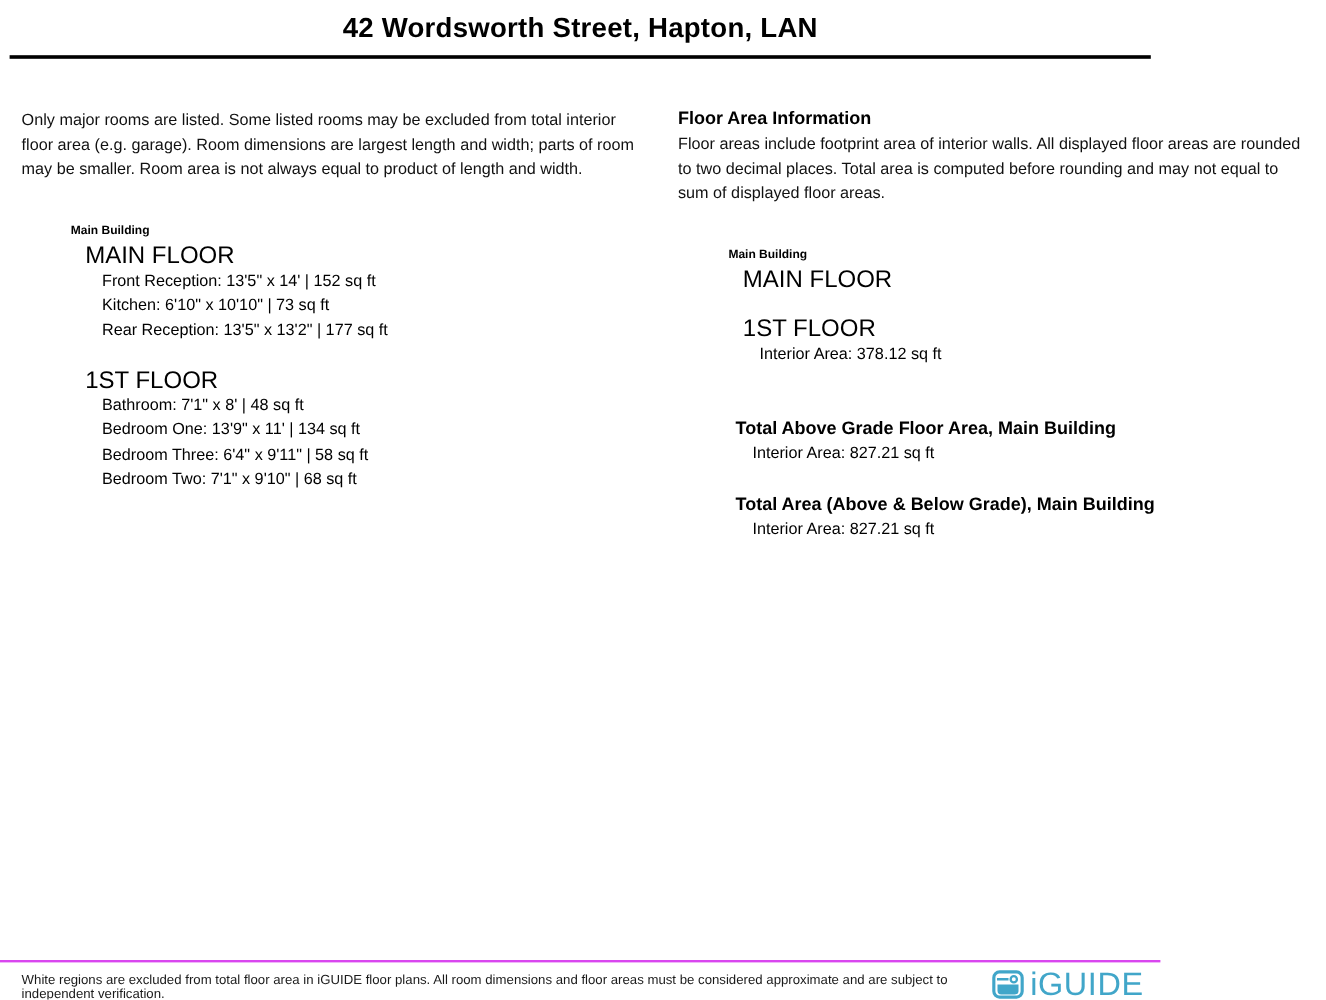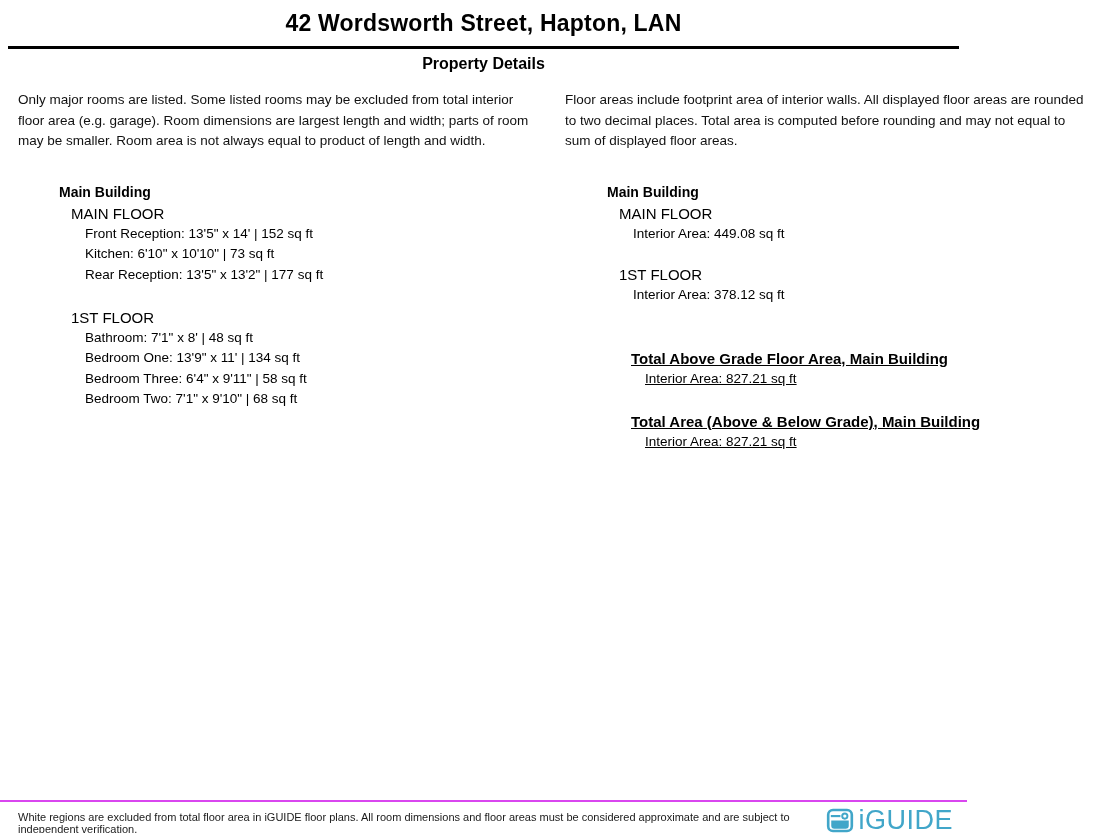--- a/index.html
+++ b/index.html
@@ -53,33 +53,33 @@
     margin-bottom: 3px;
   }
   .section-desc {
     font-size: 13.5px;
     line-height: 20.6px;
     color: #111;
   }
 
   
   .building-block { margin-top: 30px; margin-left: 41px; }
-  .building-name  { font-size: 14px; font-weight: bold; line-height: 21px; }
+  .building-name  { font-size: 10px; font-weight: bold; line-height: 21px; }
   .floor-block    { margin-left: 12px; }
   .floor-block + .floor-block { margin-top: 21px; }
-  .floor-name     { font-size: 15px; line-height: 21px; }
+  .floor-name     { font-size: 20px; line-height: 21px; }
   .room-list      { margin-left: 14px; list-style: none; }
   .room-item      { font-size: 13.5px; line-height: 20.6px; }
 
   
   .fa-building-block { margin-top: 30px; margin-left: 42px; }
   .fa-floor-block { margin-left: 12px; }
   .fa-floor-block + .fa-floor-block { margin-top: 20px; }
   .fa-interior { font-size: 13.5px; line-height: 20.6px; margin-left: 14px; }
-  .total-block { margin-left: 66px; text-decoration: underline; }
+  .total-block { margin-left: 48px; }
   .total-block-1 { margin-top: 42px; }
   .total-block-2 { margin-top: 21px; }
   .total-heading { font-size: 15px; font-weight: bold; line-height: 21px; }
   .total-interior { font-size: 13.5px; line-height: 20.6px; margin-left: 14px; }
 
   
   .footer {
     position: absolute;
     left: 0;
     right: 0;
@@ -110,21 +110,20 @@
   }
   .logo-icon { display: block; }
 </style>
 </head>
 <body>
 
 <div class="page">
 
   <div class="doc-title">42 Wordsworth Street, Hapton, LAN</div>
   <hr class="header-rule">
-  <div class="doc-subtitle">Property Details</div>
 
   <div class="col col-left">
     <div class="section-desc">Only major rooms are listed. Some listed rooms may be excluded from total interior floor area (e.g. garage). Room dimensions are largest length and width; parts of room may be smaller. Room area is not always equal to product of length and width.</div>
 
     <div class="building-block">
       <div class="building-name">Main Building</div>
 
       <div class="floor-block">
         <div class="floor-name">MAIN FLOOR</div>
         <ul class="room-list">
@@ -140,28 +139,28 @@
           <li class="room-item">Bathroom: 7'1" x 8' | 48 sq ft</li>
           <li class="room-item">Bedroom One: 13'9" x 11' | 134 sq ft</li>
           <li class="room-item">Bedroom Three: 6'4" x 9'11" | 58 sq ft</li>
           <li class="room-item">Bedroom Two: 7'1" x 9'10" | 68 sq ft</li>
         </ul>
       </div>
     </div>
   </div>
 
   <div class="col col-right">
+    <div class="section-heading">Floor Area Information</div>
     <div class="section-desc">Floor areas include footprint area of interior walls. All displayed floor areas are rounded to two decimal places. Total area is computed before rounding and may not equal to sum of displayed floor areas.</div>
 
     <div class="fa-building-block">
       <div class="building-name">Main Building</div>
 
       <div class="fa-floor-block">
         <div class="floor-name">MAIN FLOOR</div>
-        <div class="fa-interior">Interior Area: 449.08 sq ft</div>
       </div>
 
       <div class="fa-floor-block">
         <div class="floor-name">1ST FLOOR</div>
         <div class="fa-interior">Interior Area: 378.12 sq ft</div>
       </div>
     </div>
 
     <div class="total-block total-block-1">
       <div class="total-heading">Total Above Grade Floor Area, Main Building</div>

